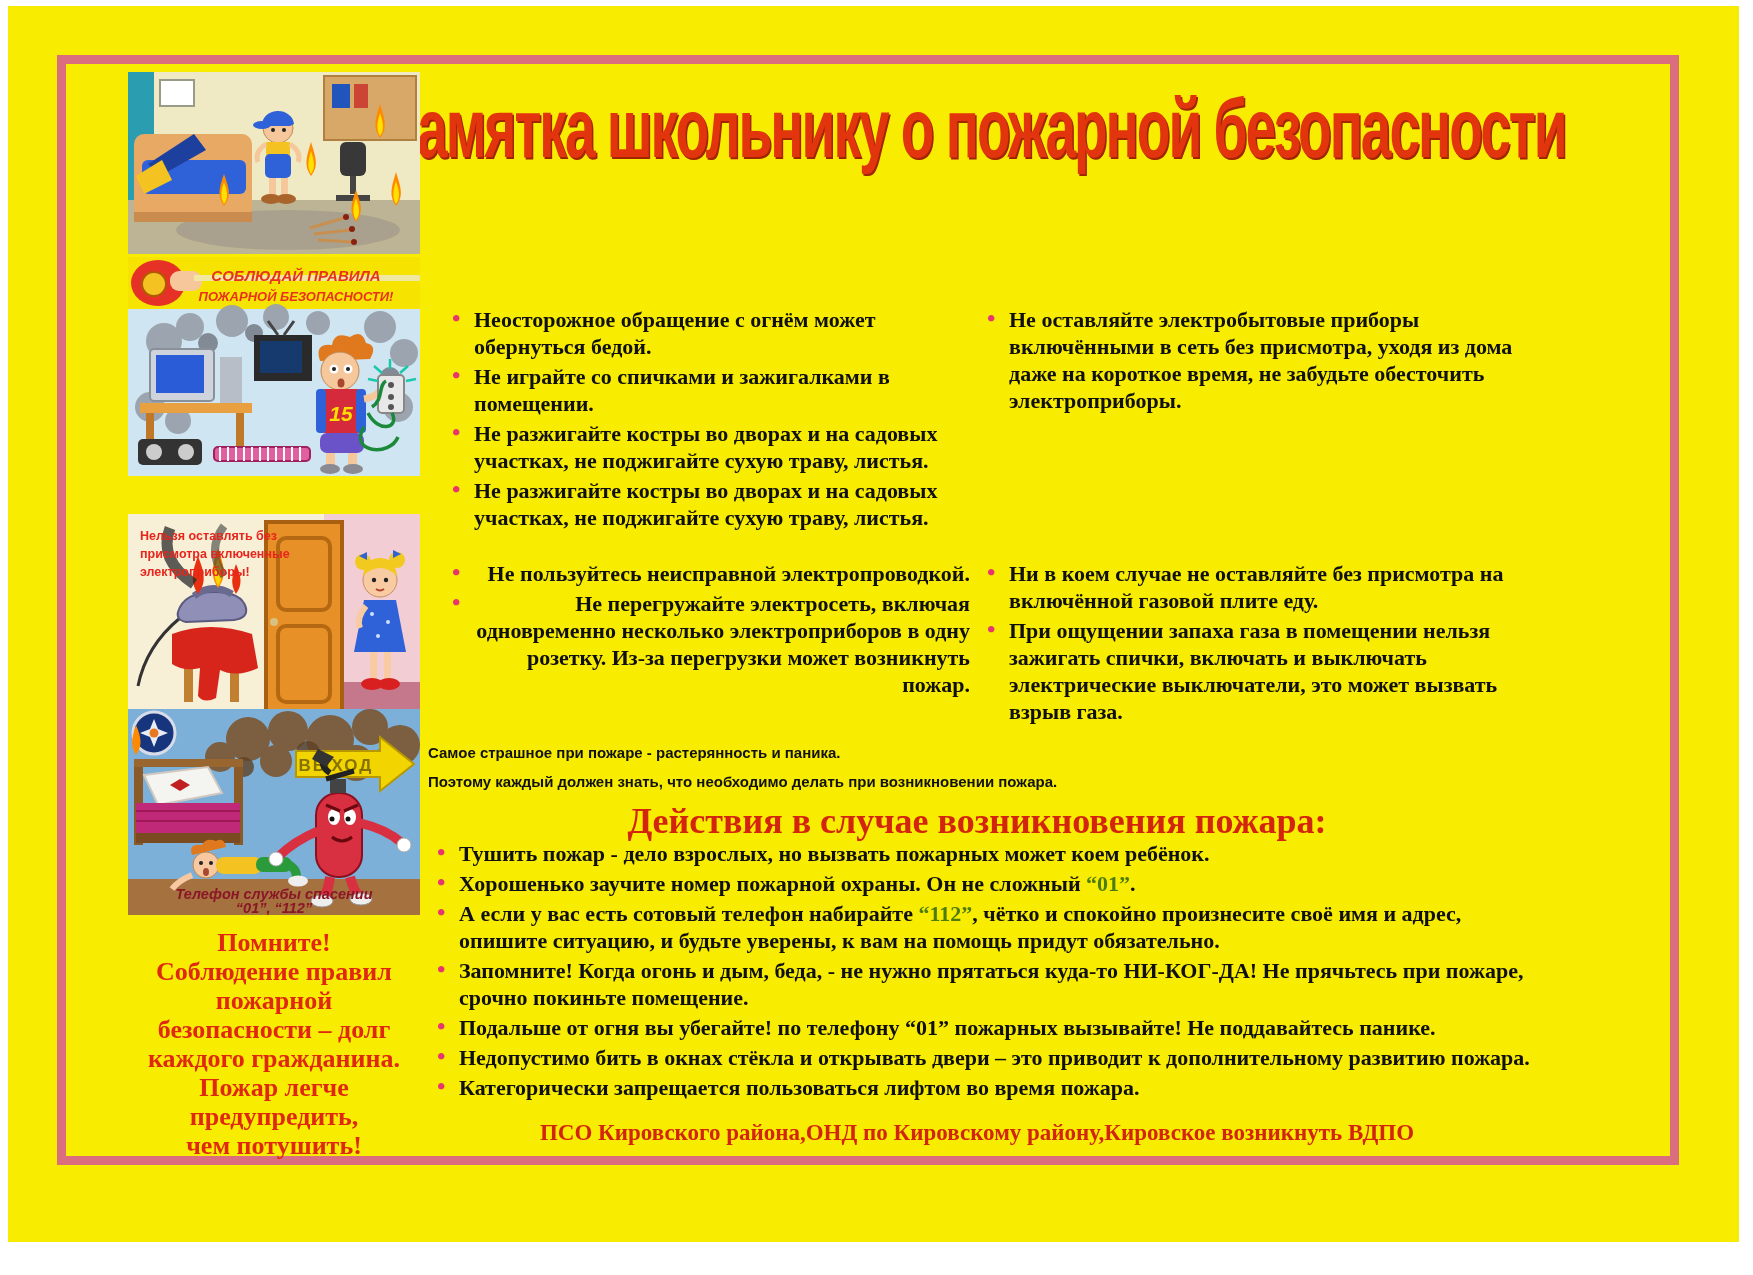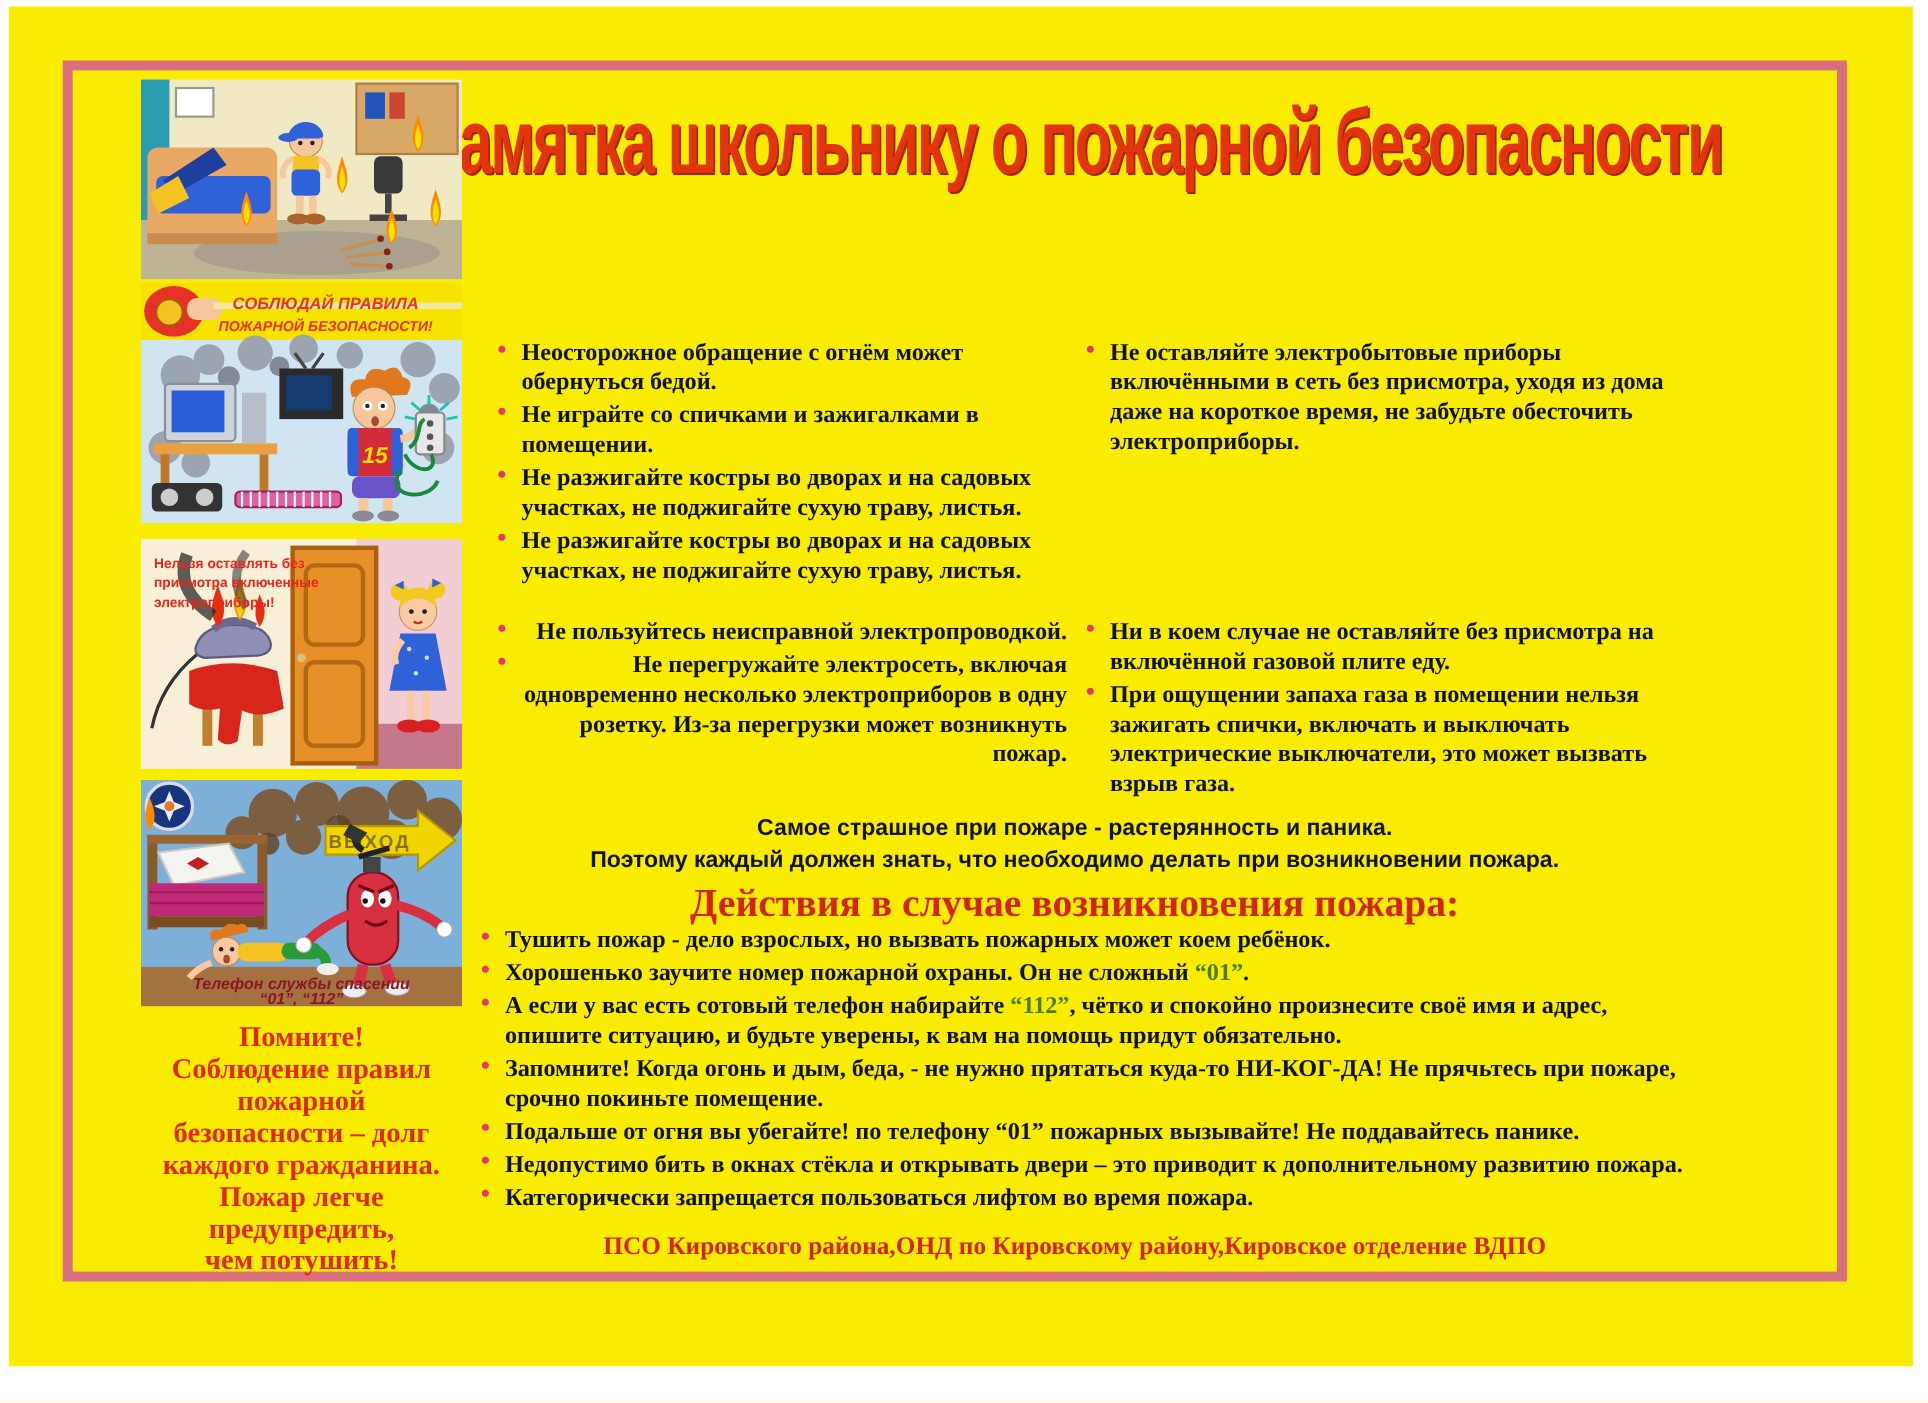--- a/index.html
+++ b/index.html
@@ -11,22 +11,22 @@
 
   
   .title{left:415px;top:74px;width:1115px;height:108px;display:flex;align-items:center;justify-content:center;}
   .title span{font-family:"Liberation Sans", sans-serif;font-weight:800;font-size:55px;letter-spacing:-2px;
               color:#E2350D;transform:scaleY(1.52);white-space:nowrap;
               text-shadow:1.5px 1.5px 0 #A02500;}
 
   
   .intro{left:428px;top:206px;width:1098px;text-align:center;
          font-family:"Liberation Sans", sans-serif;font-weight:bold;font-size:22px;line-height:27px;color:#111;}
-  .panic{left:428px;top:738px;width:1098px;text-align:center;
-         font-family:"Liberation Sans", sans-serif;font-weight:bold;font-size:21px;line-height:29px;color:#111;}
+  .panic{left:428px;top:738px;width:1098px;text-align:left;
+         font-family:"Liberation Sans", sans-serif;font-weight:bold;font-size:15px;line-height:29px;color:#111;}
   .actions-heading{left:428px;top:800px;width:1098px;text-align:center;
          font-weight:bold;font-size:36px;color:#D3240E;}
 
   
   ul.rules{list-style:none;margin:0;padding:0;}
   ul.rules li{position:relative;padding-left:24px;margin-bottom:3px;
               font-weight:bold;font-size:22px;line-height:27px;color:#101010;}
   ul.rules li::before{content:"\2022";position:absolute;left:2px;top:-1px;color:#E8356E;font-size:24px;}
   .col-tl{left:450px;top:306px;width:520px;}
   .col-tr{left:985px;top:306px;width:545px;}
@@ -88,21 +88,21 @@
     <li><span>А если у вас есть сотовый телефон набирайте </span><span class="num">“112”</span><span>, чётко и спокойно произнесите своё имя и адрес, опишите ситуацию, и будьте уверены, к вам на помощь придут обязательно.</span></li>
     <li><span>Запомните! Когда огонь и дым, беда, - не нужно прятаться куда-то НИ-КОГ-ДА! Не прячьтесь при пожаре, срочно покиньте помещение.</span></li>
     <li><span>Подальше от огня вы убегайте! по телефону “01” пожарных вызывайте! Не поддавайтесь панике.</span></li>
     <li><span>Недопустимо бить в окнах стёкла и открывать двери – это приводит к дополнительному развитию пожара.</span></li>
     <li><span>Категорически запрещается пользоваться лифтом во время пожара.</span></li>
   </ul>
 
   <div class="abs footer">
     <span>ПСО Кировского района,</span>
     <span>ОНД по Кировскому району,</span>
-    <span>Кировское отделение ВДПО</span>
+    <span>Кировское возникнуть ВДПО</span>
   </div>
 
   <div class="abs img" style="left:128px;top:72px;width:292px;height:182px;">
     <svg width="292" height="182" viewBox="0 0 292 182">
       <rect width="292" height="182" fill="#EFE9C4"></rect>
       <rect x="0" y="0" width="26" height="142" fill="#2A9DB0"></rect>
       <rect x="32" y="8" width="34" height="26" fill="#FFFFFF" stroke="#9A9A88" stroke-width="2"></rect>
       <rect x="196" y="4" width="92" height="64" fill="#D8A868" stroke="#B08040" stroke-width="2"></rect>
       <rect x="204" y="12" width="18" height="24" fill="#2255BB"></rect>
       <rect x="226" y="12" width="14" height="24" fill="#CC4433"></rect>
@@ -223,21 +223,21 @@
         <path d="M262 112 l0 -10 M254 116 l-8 -7 M272 116 l8 -7 M250 124 l-10 -2 M278 124 l10 -2"></path>
       </g>
       <g stroke="#1A8A3A" stroke-width="3.5" fill="none">
         <path d="M240 156 C 250 176 272 172 264 156"></path>
         <path d="M236 170 C 220 196 262 200 270 180"></path>
         <path d="M244 150 C 256 142 250 128 258 124"></path>
       </g>
     </svg>
   </div>
 
-  <div class="abs img" style="left:128px;top:490px;width:292px;height:209px;">
+  <div class="abs img" style="left:128px;top:514px;width:292px;height:209px;">
     <svg width="292" height="209" viewBox="0 0 292 209">
       <rect width="292" height="209" fill="#F7EFD6"></rect>
       <rect x="196" y="0" width="96" height="209" fill="#F2CDD4"></rect>
       <rect x="196" y="168" width="96" height="41" fill="#C5788C"></rect>
       <rect x="138" y="8" width="76" height="196" fill="#E89028" stroke="#A86010" stroke-width="4"></rect>
       <rect x="150" y="24" width="52" height="72" rx="8" fill="none" stroke="#B56812" stroke-width="4"></rect>
       <rect x="150" y="112" width="52" height="76" rx="8" fill="none" stroke="#B56812" stroke-width="4"></rect>
       <circle cx="146" cy="108" r="4" fill="#D8C080"></circle>
       <g>
         <circle cx="252" cy="66" r="17" fill="#F8CBA2" stroke="#C89060"></circle>

